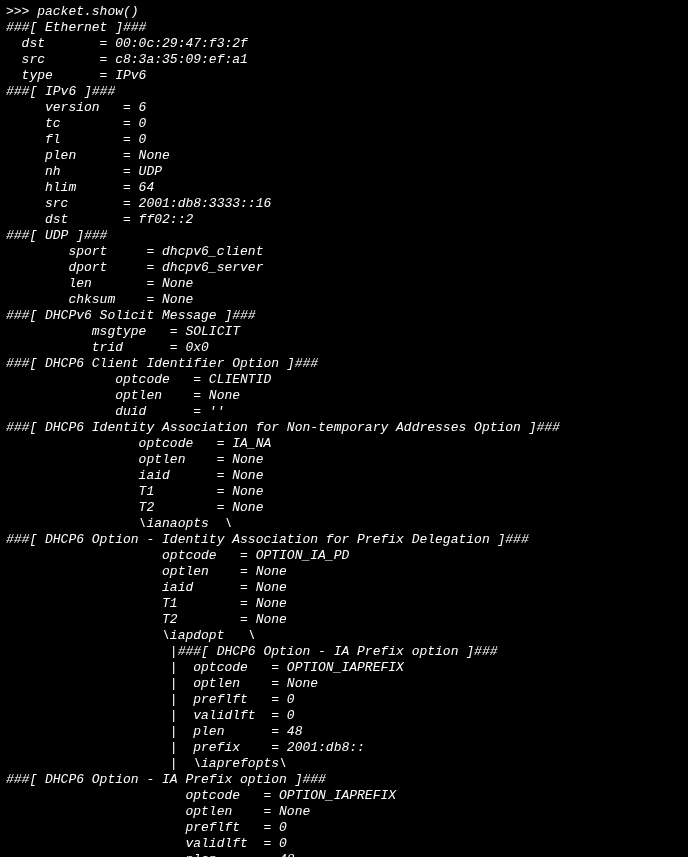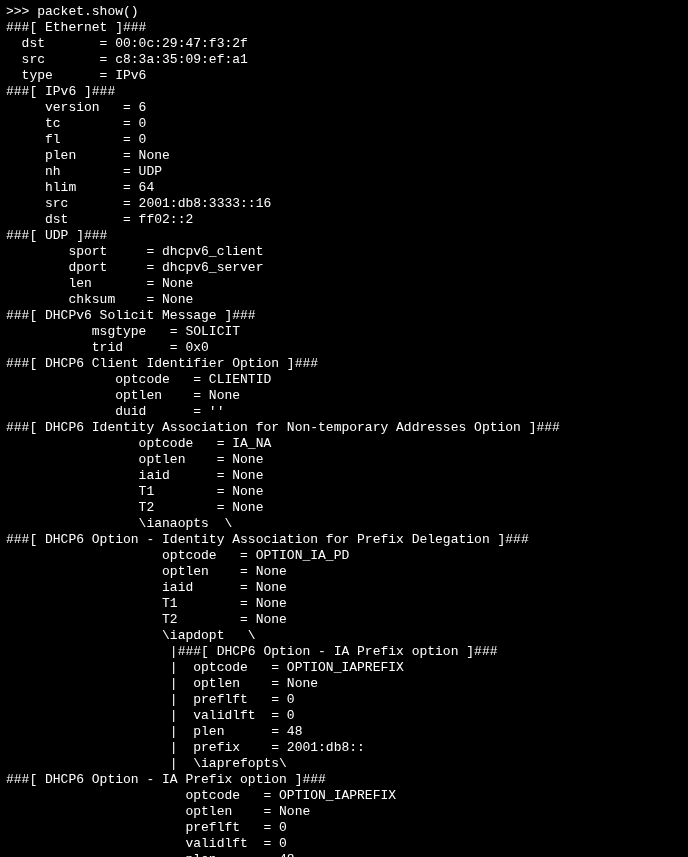--- a/index.html
+++ b/index.html
@@ -13,18 +13,19 @@
     width: 688px;
     height: 857px;
     overflow: hidden;
   }
   .terminal {
     padding: 4px 6px;
     white-space: pre;
   }
   .line {
     display: block;
+    font-style: italic;
   }
 </style>
 </head>
 <body>
 
 <div class="terminal" id="terminal"><span class="line">&gt;&gt;&gt; packet.show()</span><span class="line">###[ Ethernet ]###</span><span class="line">  dst       = 00:0c:29:47:f3:2f</span><span class="line">  src       = c8:3a:35:09:ef:a1</span><span class="line">  type      = IPv6</span><span class="line">###[ IPv6 ]###</span><span class="line">     version   = 6</span><span class="line">     tc        = 0</span><span class="line">     fl        = 0</span><span class="line">     plen      = None</span><span class="line">     nh        = UDP</span><span class="line">     hlim      = 64</span><span class="line">     src       = 2001:db8:3333::16</span><span class="line">     dst       = ff02::2</span><span class="line">###[ UDP ]###</span><span class="line">        sport     = dhcpv6_client</span><span class="line">        dport     = dhcpv6_server</span><span class="line">        len       = None</span><span class="line">        chksum    = None</span><span class="line">###[ DHCPv6 Solicit Message ]###</span><span class="line">           msgtype   = SOLICIT</span><span class="line">           trid      = 0x0</span><span class="line">###[ DHCP6 Client Identifier Option ]###</span><span class="line">              optcode   = CLIENTID</span><span class="line">              optlen    = None</span><span class="line">              duid      = ''</span><span class="line">###[ DHCP6 Identity Association for Non-temporary Addresses Option ]###</span><span class="line">                 optcode   = IA_NA</span><span class="line">                 optlen    = None</span><span class="line">                 iaid      = None</span><span class="line">                 T1        = None</span><span class="line">                 T2        = None</span><span class="line">                 \ianaopts  \</span><span class="line">###[ DHCP6 Option - Identity Association for Prefix Delegation ]###</span><span class="line">                    optcode   = OPTION_IA_PD</span><span class="line">                    optlen    = None</span><span class="line">                    iaid      = None</span><span class="line">                    T1        = None</span><span class="line">                    T2        = None</span><span class="line">                    \iapdopt   \</span><span class="line">                     |###[ DHCP6 Option - IA Prefix option ]###</span><span class="line">                     |  optcode   = OPTION_IAPREFIX</span><span class="line">                     |  optlen    = None</span><span class="line">                     |  preflft   = 0</span><span class="line">                     |  validlft  = 0</span><span class="line">                     |  plen      = 48</span><span class="line">                     |  prefix    = 2001:db8::</span><span class="line">                     |  \iaprefopts\</span><span class="line">###[ DHCP6 Option - IA Prefix option ]###</span><span class="line">                       optcode   = OPTION_IAPREFIX</span><span class="line">                       optlen    = None</span><span class="line">                       preflft   = 0</span><span class="line">                       validlft  = 0</span><span class="line">                       plen      = 48</span></div>
 
 </body></html>

